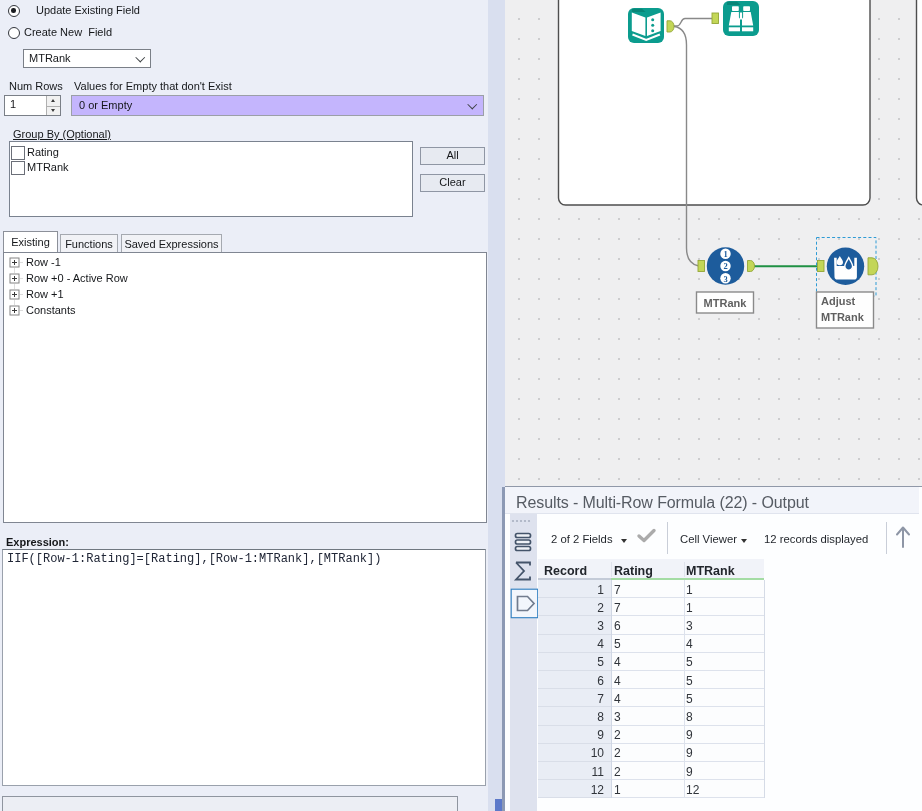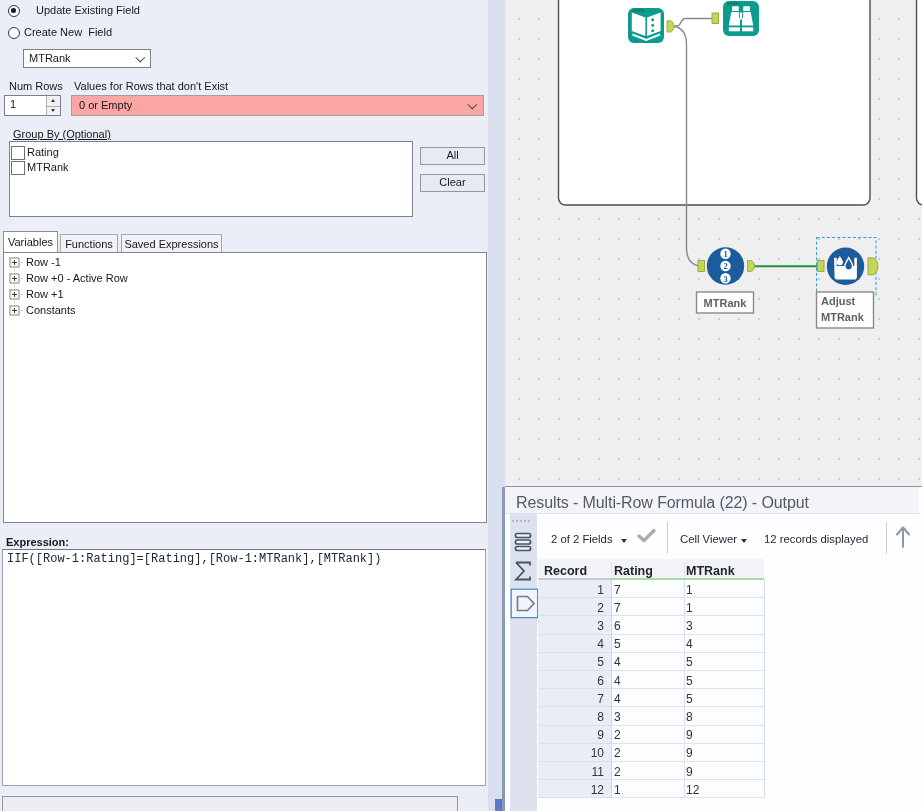--- a/index.html
+++ b/index.html
@@ -44,52 +44,52 @@
     <div class="lbl" style="left:36px;top:4px;">Update Existing Field</div>
     <div class="radio" style="left:8px;top:27px;"></div>
     <div class="lbl" style="left:24px;top:26px;">Create New&nbsp; Field</div>
 
     <div class="combo" style="left:23px;top:49px;width:126px;height:17px;">
       <span class="tx">MTRank</span>
       <span class="chev" style="left:112px;top:4px;"></span>
     </div>
 
     <div class="lbl" style="left:9px;top:80px;">Num Rows</div>
-    <div class="lbl" style="left:74px;top:80px;">Values for Rows that don't Exist</div>
+    <div class="lbl" style="left:74px;top:80px;">Values for Empty that don't Exist</div>
 
     <div class="combo" style="left:4px;top:95px;width:55px;height:19px;">
       <span class="tx">1</span>
       <div style="position:absolute;right:0px;top:0px;width:13px;height:19px;border-left:1px solid #b0b0b0;">
         <div style="position:absolute;left:0;top:0;width:13px;height:9.5px;background:#f1f1f1;border-bottom:1px solid #b0b0b0;">
           <div style="position:absolute;left:3.5px;top:3px;width:0;height:0;border-left:2.8px solid transparent;border-right:2.8px solid transparent;border-bottom:3.5px solid #3a3a3a;"></div>
         </div>
         <div style="position:absolute;left:0;top:10.5px;width:13px;height:8.5px;background:#f1f1f1;">
           <div style="position:absolute;left:3.5px;top:2.5px;width:0;height:0;border-left:2.8px solid transparent;border-right:2.8px solid transparent;border-top:3.5px solid #3a3a3a;"></div>
         </div>
       </div>
     </div>
 
-    <div class="combo" style="left:71px;top:95px;width:411px;height:19px;background:#fca5a5;border-color:#9b9fa7;">
+    <div class="combo" style="left:71px;top:95px;width:411px;height:19px;background:#c4b5fd;border-color:#9b9fa7;">
       <span class="tx" style="left:7px;top:3px;">0 or Empty</span>
       <span class="chev" style="left:396px;top:5px;"></span>
     </div>
 
     <div class="lbl" style="left:13px;top:128px;text-decoration:underline;">Group By (Optional)</div>
     <div style="position:absolute;left:9px;top:141px;width:402px;height:74px;background:#fff;border:1px solid #7a828f;">
       <div class="cb" style="left:1px;top:4px;"></div>
       <div class="lbl" style="left:17px;top:4px;">Rating</div>
       <div class="cb" style="left:1px;top:19px;"></div>
       <div class="lbl" style="left:17px;top:19px;">MTRank</div>
     </div>
     <div class="btn" style="left:420px;top:147px;width:63px;height:15px;padding-top:1px;">All</div>
     <div class="btn" style="left:420px;top:174px;width:63px;height:15px;padding-top:1px;">Clear</div>
 
     <div style="position:absolute;left:60px;top:234px;width:58px;height:18px;background:#f1f2f6;border:1px solid #a5a9b0;border-bottom:none;box-sizing:border-box;font-size:11px;color:#15171a;text-align:center;padding-top:3px;white-space:nowrap;">Functions</div>
     <div style="position:absolute;left:121px;top:234px;width:101px;height:18px;background:#f1f2f6;border:1px solid #a5a9b0;border-bottom:none;box-sizing:border-box;font-size:11px;color:#15171a;text-align:center;padding-top:3px;white-space:nowrap;">Saved Expressions</div>
-    <div style="position:absolute;left:3px;top:231px;width:55px;height:21px;background:#ffffff;border:1px solid #8c9099;border-bottom:none;box-sizing:border-box;font-size:11px;color:#15171a;text-align:center;padding-top:4px;z-index:2;white-space:nowrap;">Variables</div>
+    <div style="position:absolute;left:3px;top:231px;width:55px;height:21px;background:#ffffff;border:1px solid #8c9099;border-bottom:none;box-sizing:border-box;font-size:11px;color:#15171a;text-align:center;padding-top:4px;z-index:2;white-space:nowrap;">Existing</div>
 
     <div style="position:absolute;left:3px;top:252px;width:484px;height:271px;background:#fff;border:1px solid #808692;box-sizing:border-box;">
       <svg width="482" height="269" style="position:absolute;left:0;top:0;">
         <g stroke="#848484" fill="#fff" stroke-width="1">
           <rect x="6" y="5" width="9" height="9"></rect>
           <rect x="6" y="21" width="9" height="9"></rect>
           <rect x="6" y="37" width="9" height="9"></rect>
           <rect x="6" y="53" width="9" height="9"></rect>
         </g>
         <g stroke="#3a3a3a" stroke-width="1">

